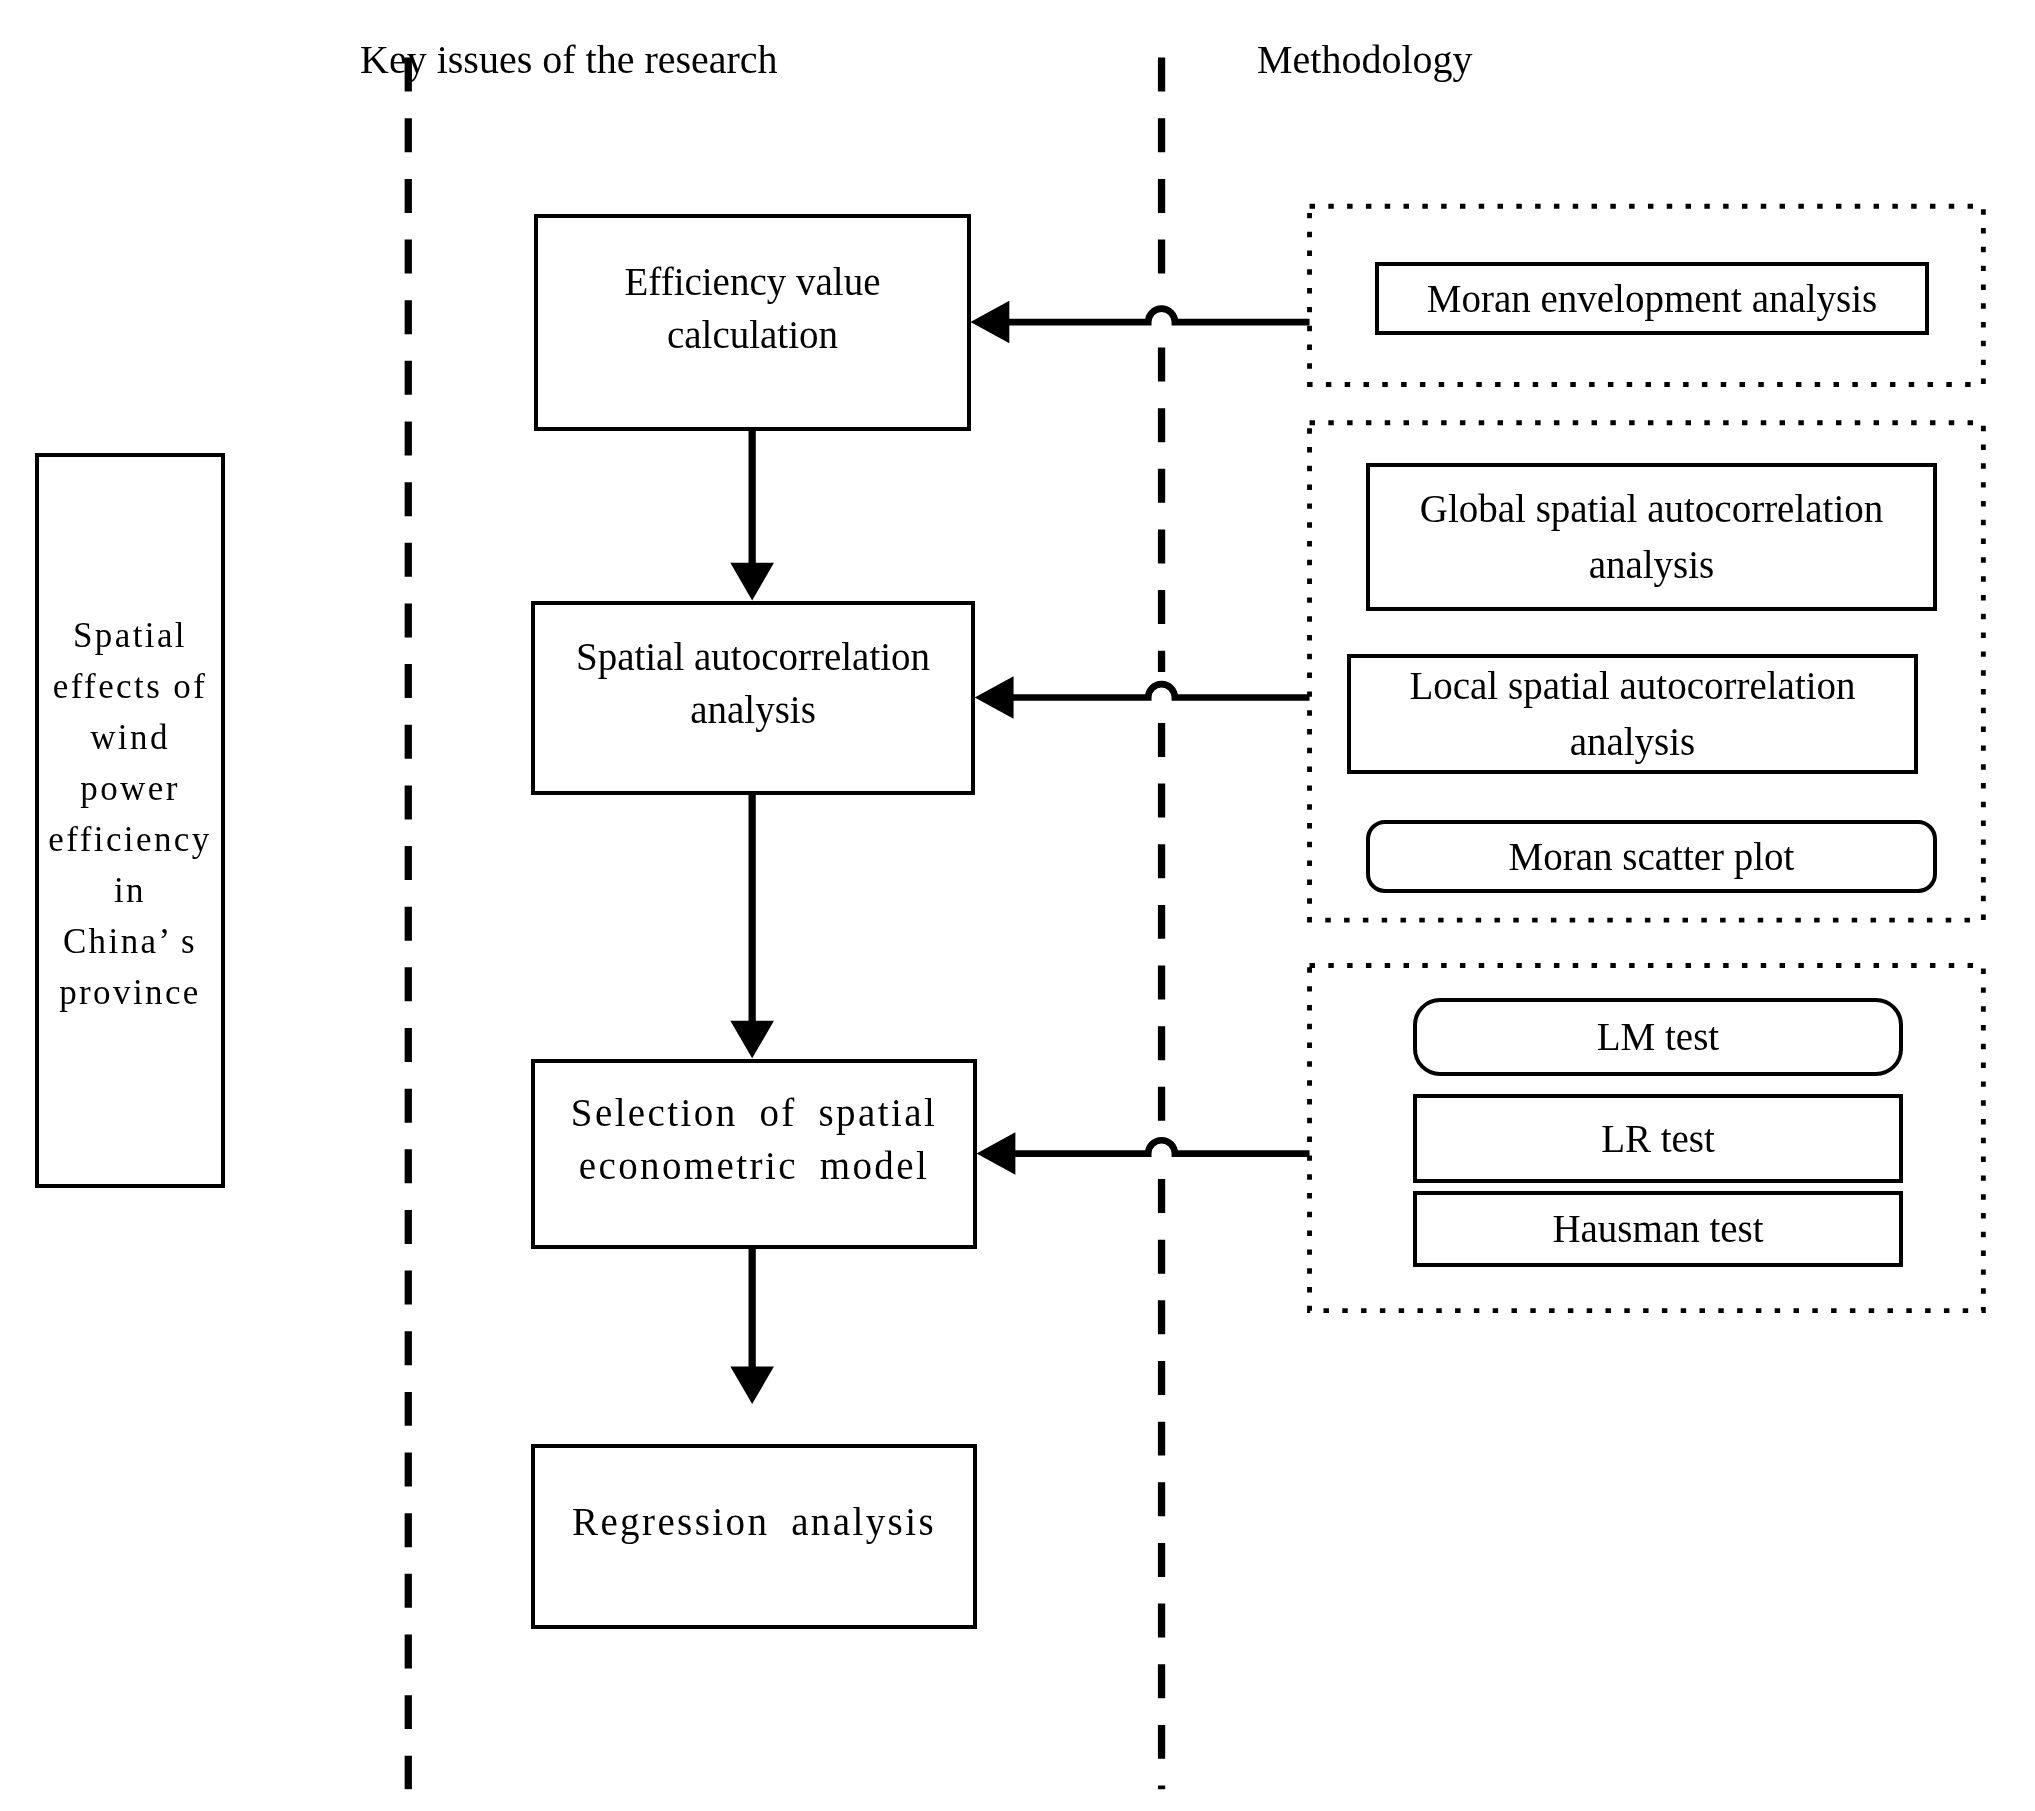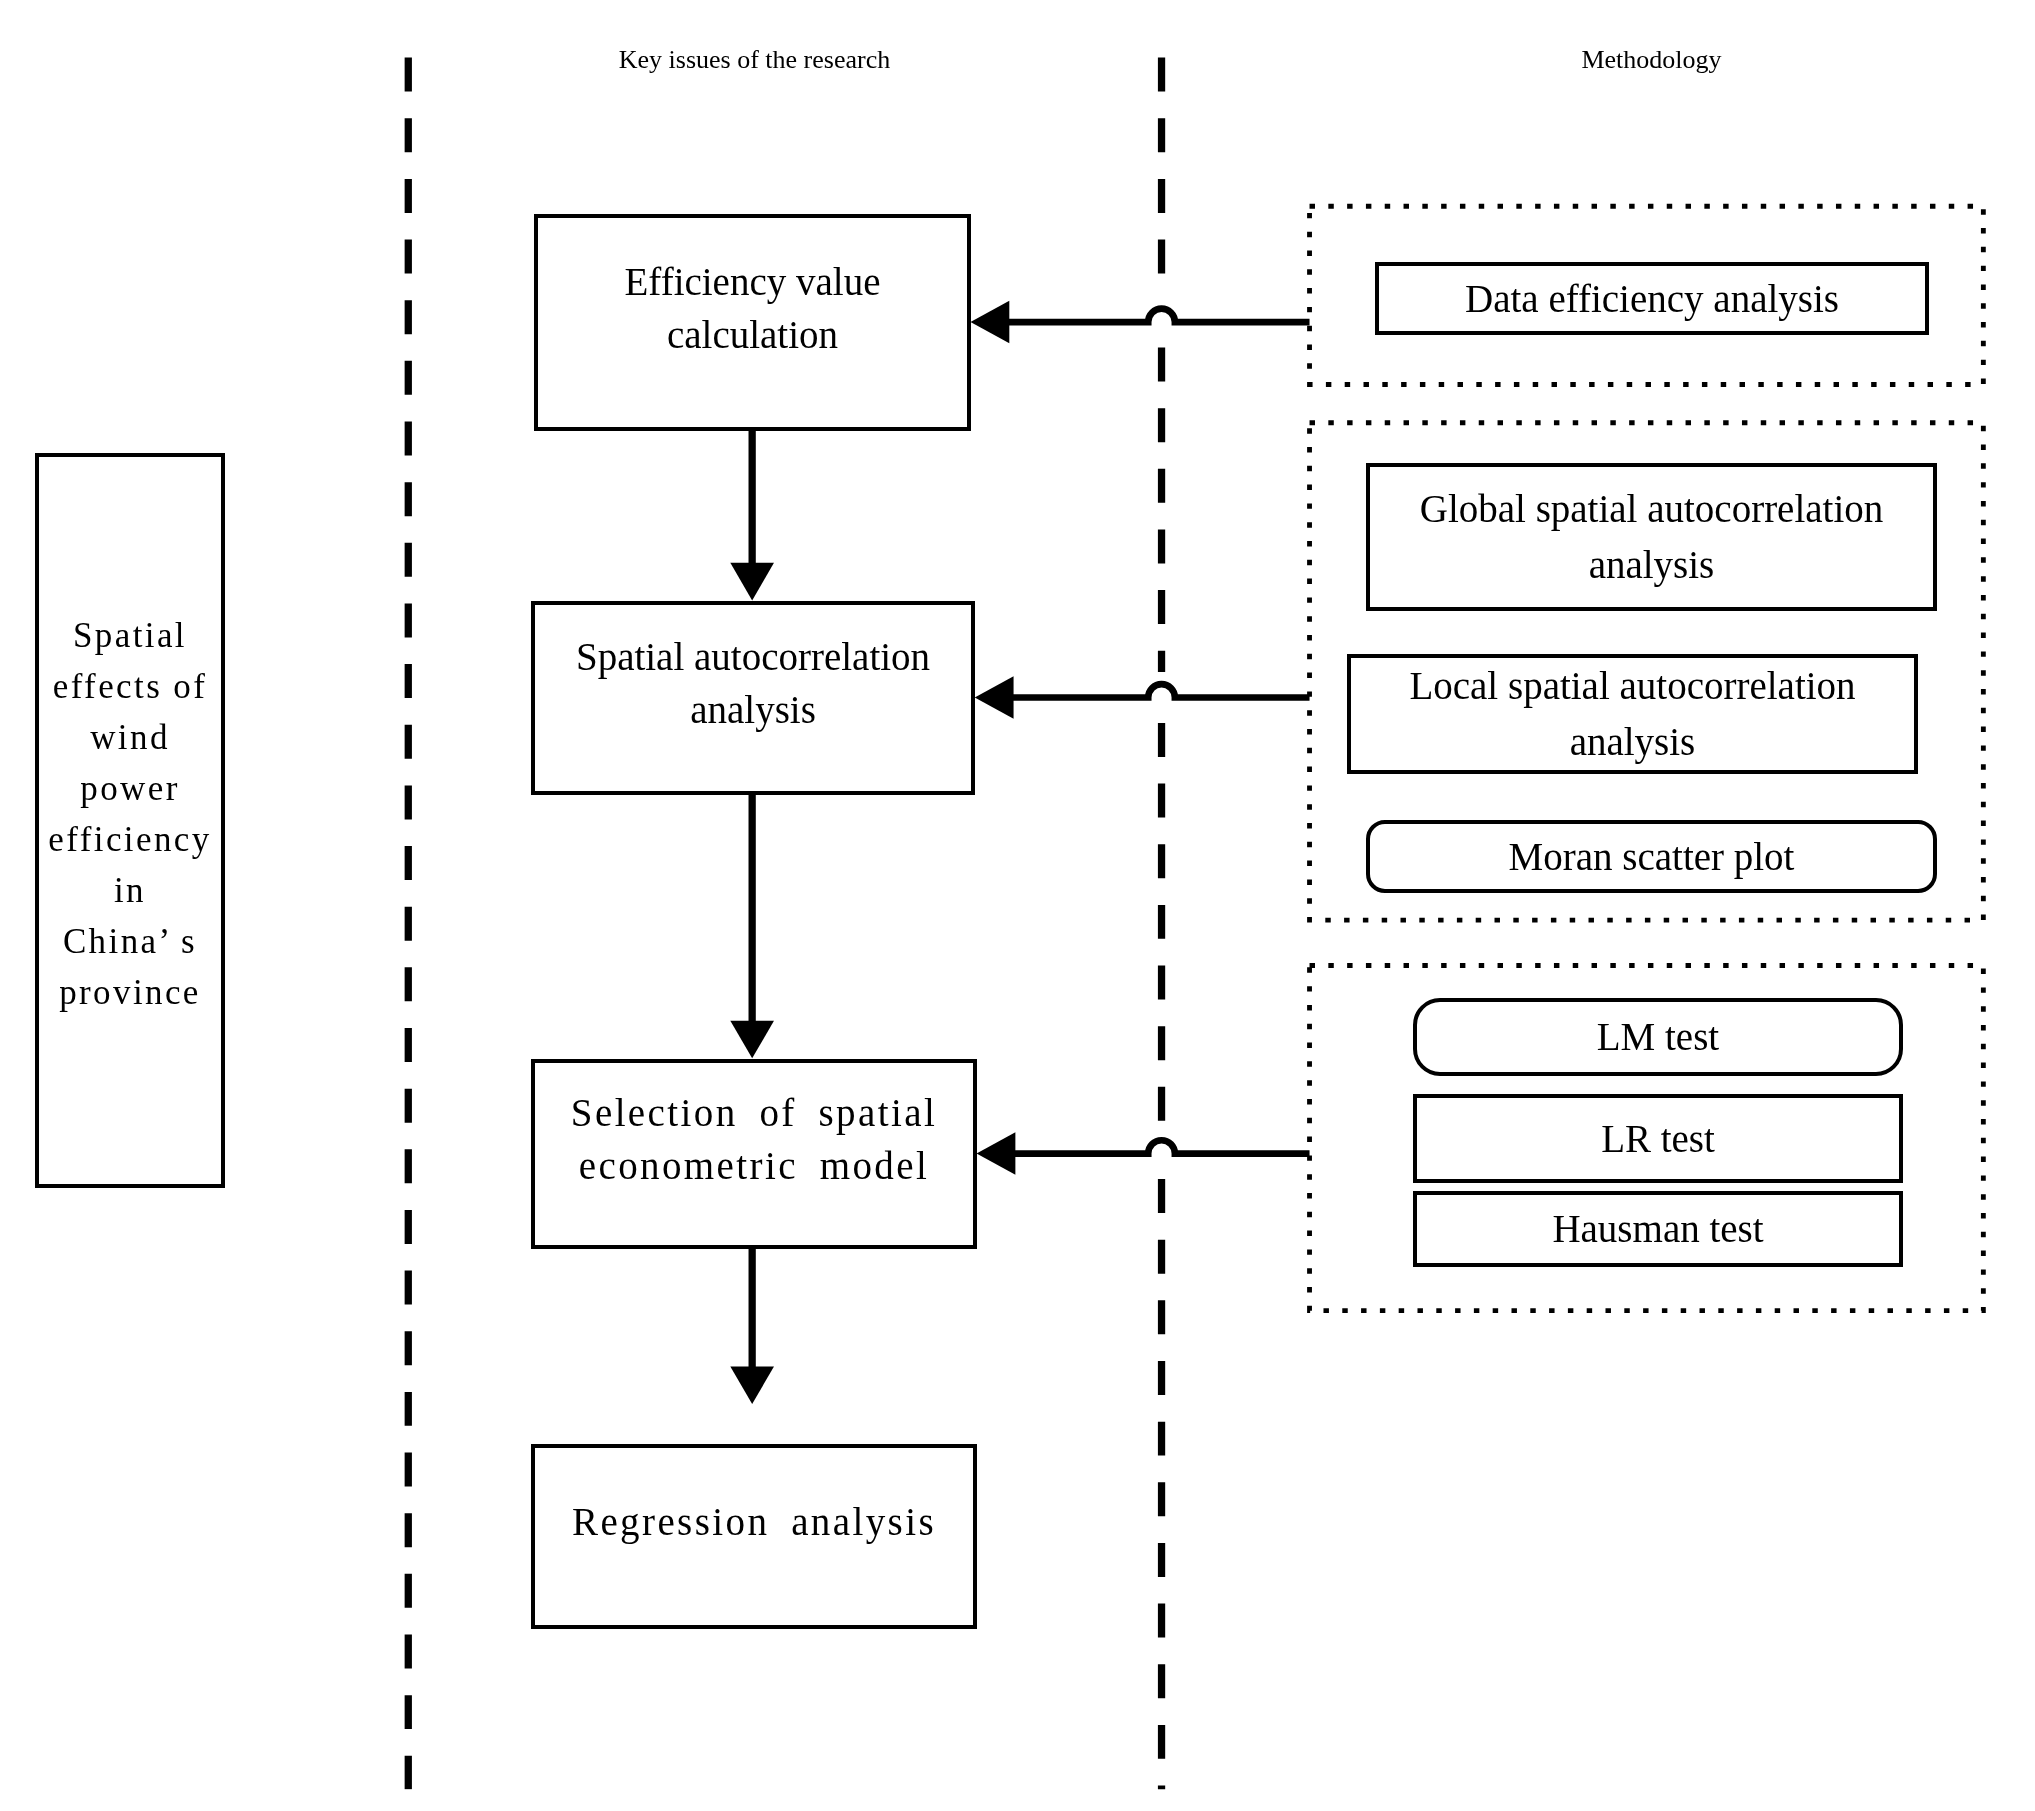--- a/index.html
+++ b/index.html
@@ -17,22 +17,21 @@
   }
   .layer {
     position: absolute;
     left: 0; top: 0;
     width: 2035px; height: 1811px;
   }
   .col-header {
     position: absolute;
     top: 32px;
     width: 789px;
-    text-align: center;
-    font-size: 26px;
+    font-size: 40px;
     line-height: 55px;
     white-space: nowrap;
   }
   .node {
     position: absolute;
     box-sizing: border-box;
     border: 4.2px solid #000000;
     background: #ffffff;
     display: flex;
     align-items: center;
@@ -112,21 +111,21 @@
 province</div>
 
 <div class="node flow-node" style="left:534px; top:214px; width:437px; height:217px;">Efficiency value
 calculation</div>
 <div class="node flow-node" style="left:531px; top:601px; width:444px; height:194px;">Spatial autocorrelation
 analysis</div>
 <div class="node flow-node spaced" style="left:531px; top:1059px; width:446px; height:190px;">Selection of spatial
 econometric model</div>
 <div class="node flow-node spaced" style="left:531px; top:1404px; width:446px; height:185px;margin-top:40px;">Regression analysis</div>
 
-<div class="node method-node" style="left:1375px; top:262px; width:554px; height:73px;">Data efficiency analysis</div>
+<div class="node method-node" style="left:1375px; top:262px; width:554px; height:73px;">Moran envelopment analysis</div>
 
 <div class="node method-node" style="left:1366px; top:463px; width:571px; height:148px;">Global spatial autocorrelation
 analysis</div>
 <div class="node method-node" style="left:1347px; top:654px; width:571px; height:120px;">Local spatial autocorrelation
 analysis</div>
 <div class="node method-node" style="left:1366px; top:820px; width:571px; height:73px;border-radius:19px;">Moran scatter plot</div>
 
 <div class="node method-node" style="left:1413px; top:998px; width:490px; height:78px;border-radius:27px;">LM test</div>
 <div class="node method-node" style="left:1413px; top:1094px; width:490px; height:89px;">LR test</div>
 <div class="node method-node" style="left:1413px; top:1191px; width:490px; height:76px;">Hausman test</div>

